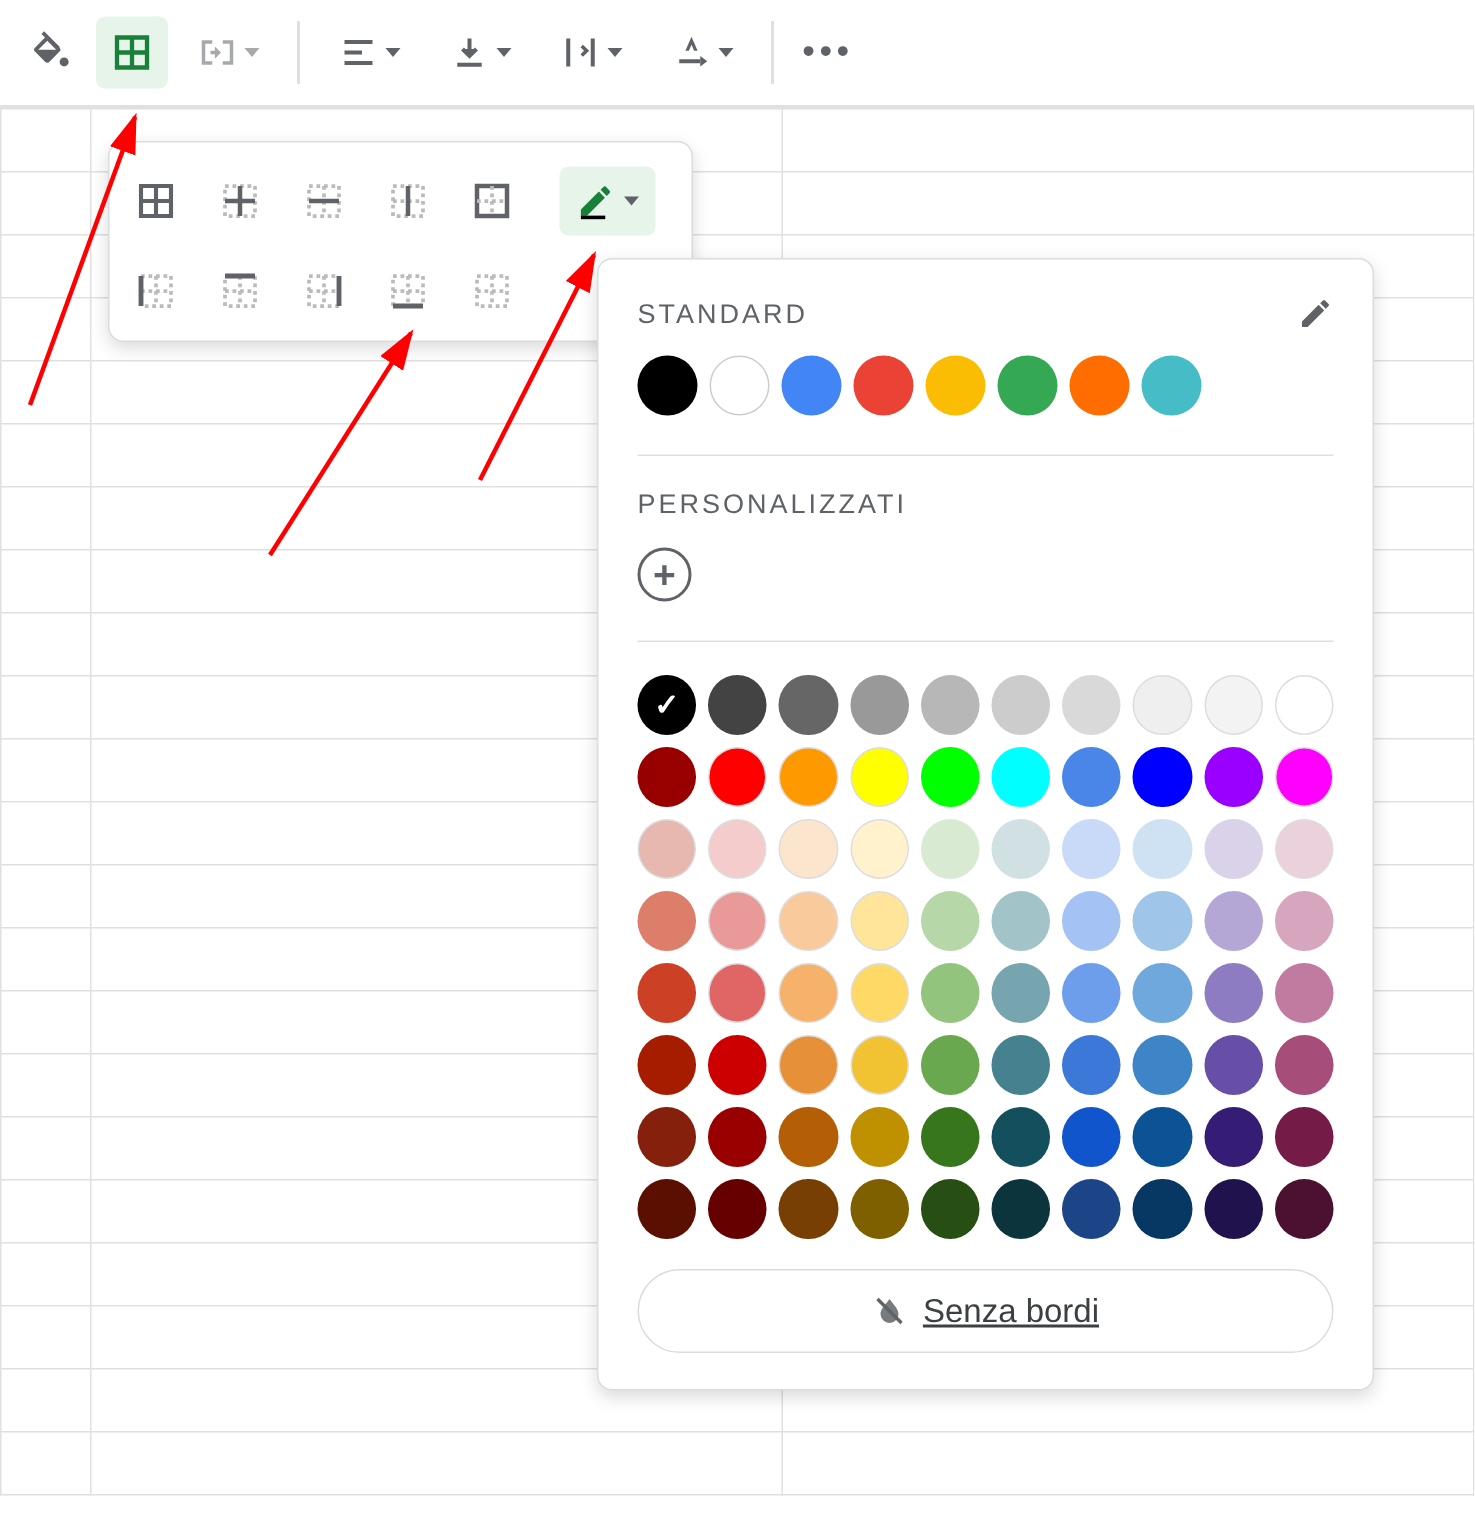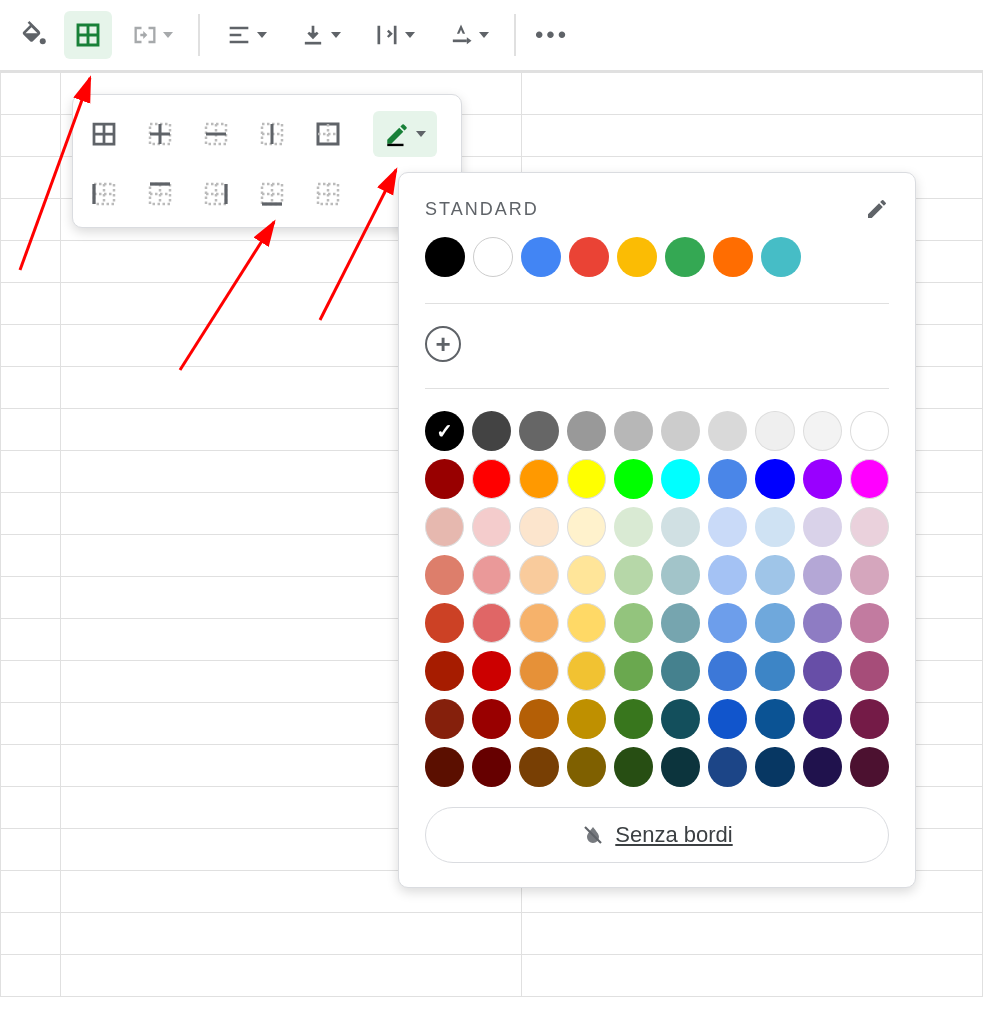--- a/index.html
+++ b/index.html
@@ -412,20 +412,21 @@
       <div class="swatch" style="background: rgb(0, 0, 0);"></div>
       <div class="swatch bordered" style="background: rgb(255, 255, 255);"></div>
       <div class="swatch" style="background: rgb(66, 133, 244);"></div>
       <div class="swatch" style="background: rgb(234, 67, 53);"></div>
       <div class="swatch" style="background: rgb(251, 188, 4);"></div>
       <div class="swatch" style="background: rgb(52, 168, 83);"></div>
       <div class="swatch" style="background: rgb(255, 109, 1);"></div>
       <div class="swatch" style="background: rgb(70, 189, 198);"></div>
     </div>
   <div class="hr"></div>
+  <div class="sec-title" style="margin-bottom:18px;">PERSONALIZZATI</div>
   <div class="add-circle">+</div>
   <div class="hr"></div>
   <div class="matrix" id="matrix">
       <div class="mrow">
         <div class="mswatch" style="background: rgb(0, 0, 0);">
           <div class="check">✓</div>
         </div>
         <div class="mswatch" style="background: rgb(67, 67, 67);"></div>
         <div class="mswatch" style="background: rgb(102, 102, 102);"></div>
         <div class="mswatch" style="background: rgb(153, 153, 153);"></div>

